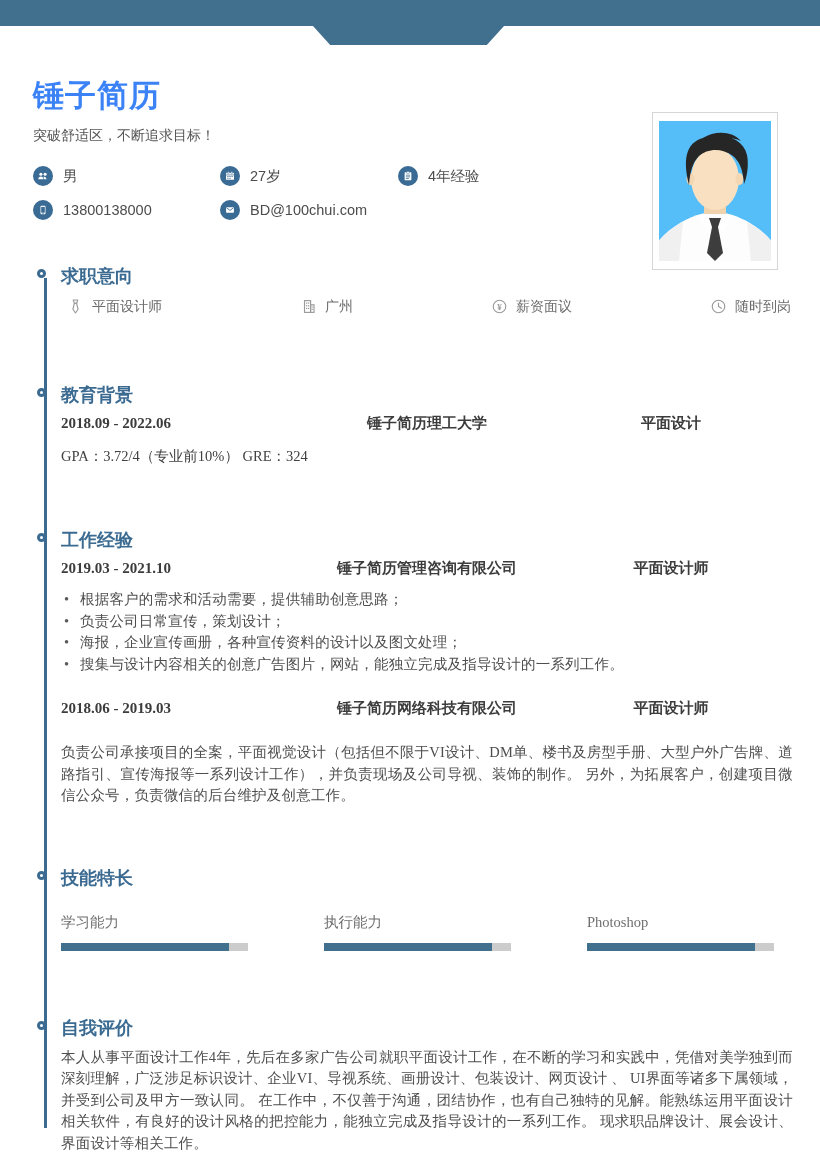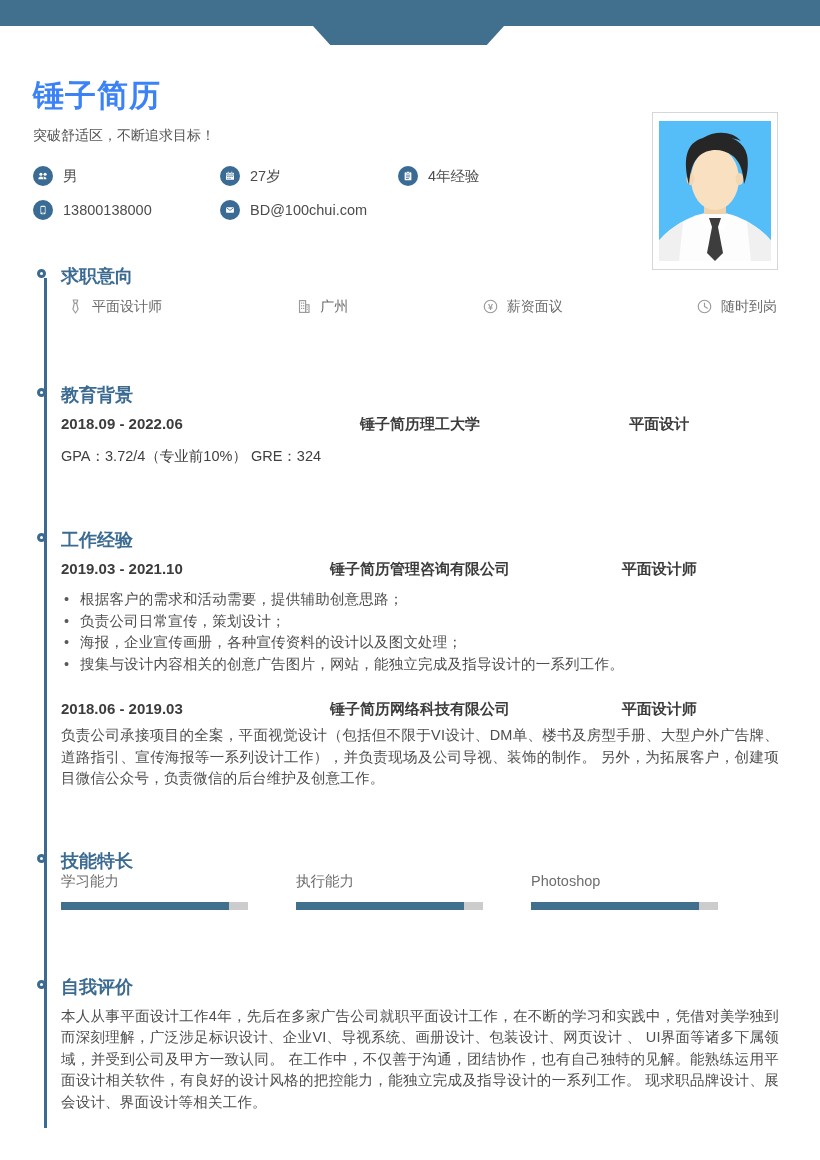--- a/index.html
+++ b/index.html
@@ -34,21 +34,21 @@
   .avatar-box {
     position:absolute; top:86px; left:652px; width:126px; height:158px;
     background:#ffffff; border:1px solid #d6d6d6; padding:6px;
   }
   .avatar-box svg { width:112px; height:144px; display:block; }
   
   .timeline-line {
     position:absolute; left:44px; top:278px; width:3px; height:850px;
     background:#3c6b92;
   }
-  .sec { position:relative; padding:0 41px 0 61px; }
+  .sec { position:relative; padding:0 27px 0 61px;font-family:Liberation Serif, serif; }
   .sec-ring {
     position:absolute; left:37px; top:4px; width:9px; height:9px;
     border:3px solid #3c6b92; border-radius:50%; background:#ffffff; z-index:2;
   }
   .sec-title { font-size:18px; font-weight:bold; color:#3c6b92; line-height:22px; }
   
   .intent-row { margin-top:10px; display:flex; justify-content:space-between; align-items:center; padding:0 2px 0 5px; }
   .intent-item { display:flex; align-items:center; gap:7px; font-size:14px; color:#6b6b6b; }
   .intent-item svg { width:19px; height:19px; display:block; }
   
@@ -62,21 +62,21 @@
   .bullets { list-style:none; }
   .bullets li {
     position:relative; padding-left:19px; font-size:14.5px; color:#4e4e4e;
     line-height:21.5px; letter-spacing:0.2px;
   }
   .bullets li::before {
     content:"•"; position:absolute; left:3px; color:#5a5a5a;
   }
   .para { font-size:14.5px; color:#4e4e4e; line-height:21.5px; letter-spacing:0.2px; text-align:justify; }
   
-  .skills-grid { display:grid; grid-template-columns:187px 187px 187px; column-gap:48px; }
+  .skills-grid { margin-top:24px; display:grid; grid-template-columns:187px 187px 187px; column-gap:76px; }
   .skill-name { font-size:14.5px; color:#6e6e6e; line-height:18px; }
   .skill-track { margin-top:12px; height:8px; background:#cccccc; }
   .skill-fill { height:8px; background:#41708f; }
 </style>
 </head>
 <body>
 
 <div class="topbar"></div>
 <div class="topbar-notch"></div>
 
@@ -253,21 +253,21 @@
     <li>负责公司日常宣传，策划设计；</li>
     <li>海报，企业宣传画册，各种宣传资料的设计以及图文处理；</li>
     <li>搜集与设计内容相关的创意广告图片，网站，能独立完成及指导设计的一系列工作。</li>
   </ul>
 
   <div class="row3" style="margin-top:24px">
     <span class="c1">2018.06 - 2019.03</span>
     <span class="c2">锤子简历网络科技有限公司</span>
     <span class="c3">平面设计师</span>
   </div>
-  <div class="para" style="margin-top:7px">负责公司承接项目的全案，平面视觉设计（包括但不限于VI设计、DM单、楼书及房型手册、大型户外广告牌、道路指引、宣传海报等一系列设计工作），并负责现场及公司导视、装饰的制作。 另外，为拓展客户，创建项目微信公众号，负责微信的后台维护及创意工作。</div>
+  <div class="para" style="margin-top:24px">负责公司承接项目的全案，平面视觉设计（包括但不限于VI设计、DM单、楼书及房型手册、大型户外广告牌、道路指引、宣传海报等一系列设计工作），并负责现场及公司导视、装饰的制作。 另外，为拓展客户，创建项目微信公众号，负责微信的后台维护及创意工作。</div>
 </div>
 
 <div class="sec" style="margin-top:60px">
   <span class="sec-ring"></span>
   <div class="sec-title">技能特长</div>
   <div class="skills-grid">
     <div>
       <div class="skill-name">学习能力</div>
       <div class="skill-track">
           <div class="skill-fill" style="width: 90%;"></div>

